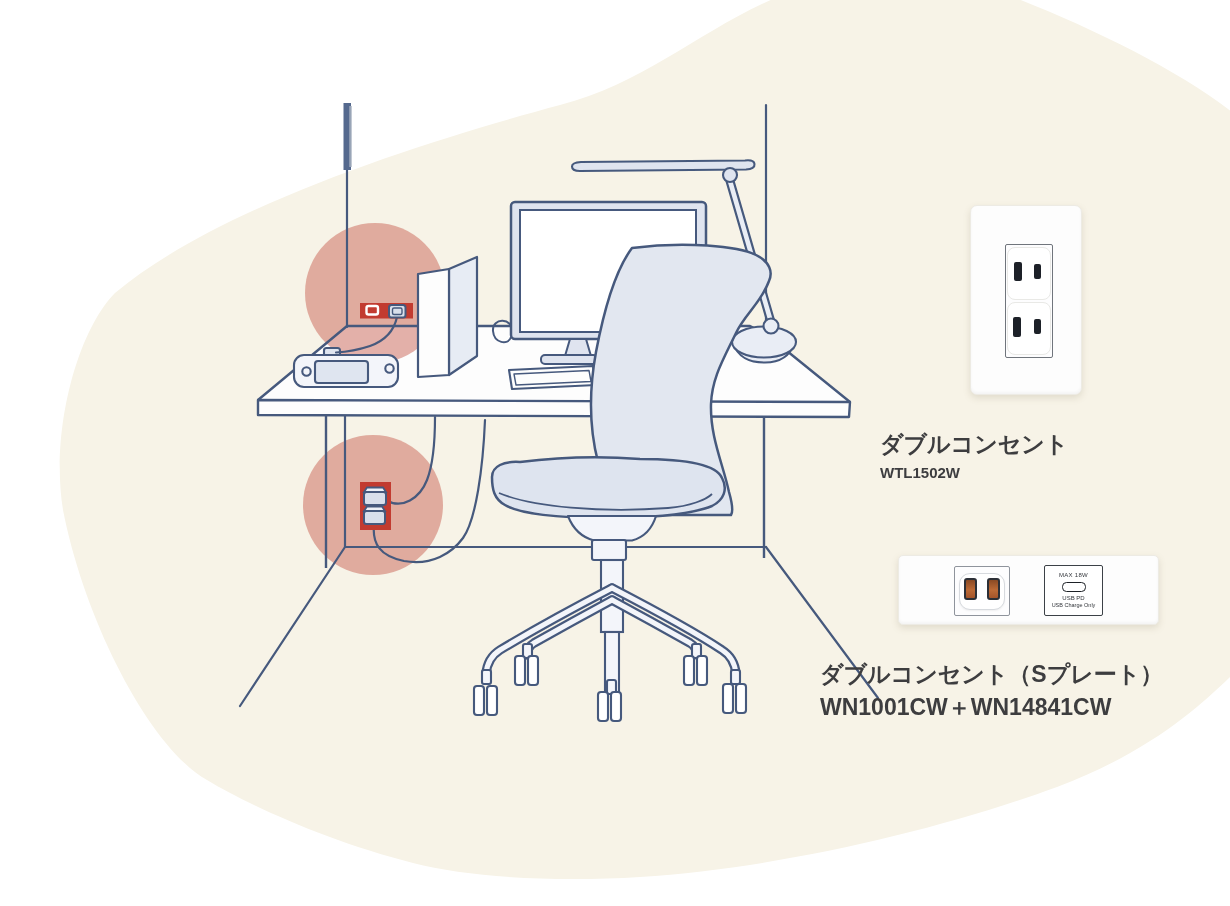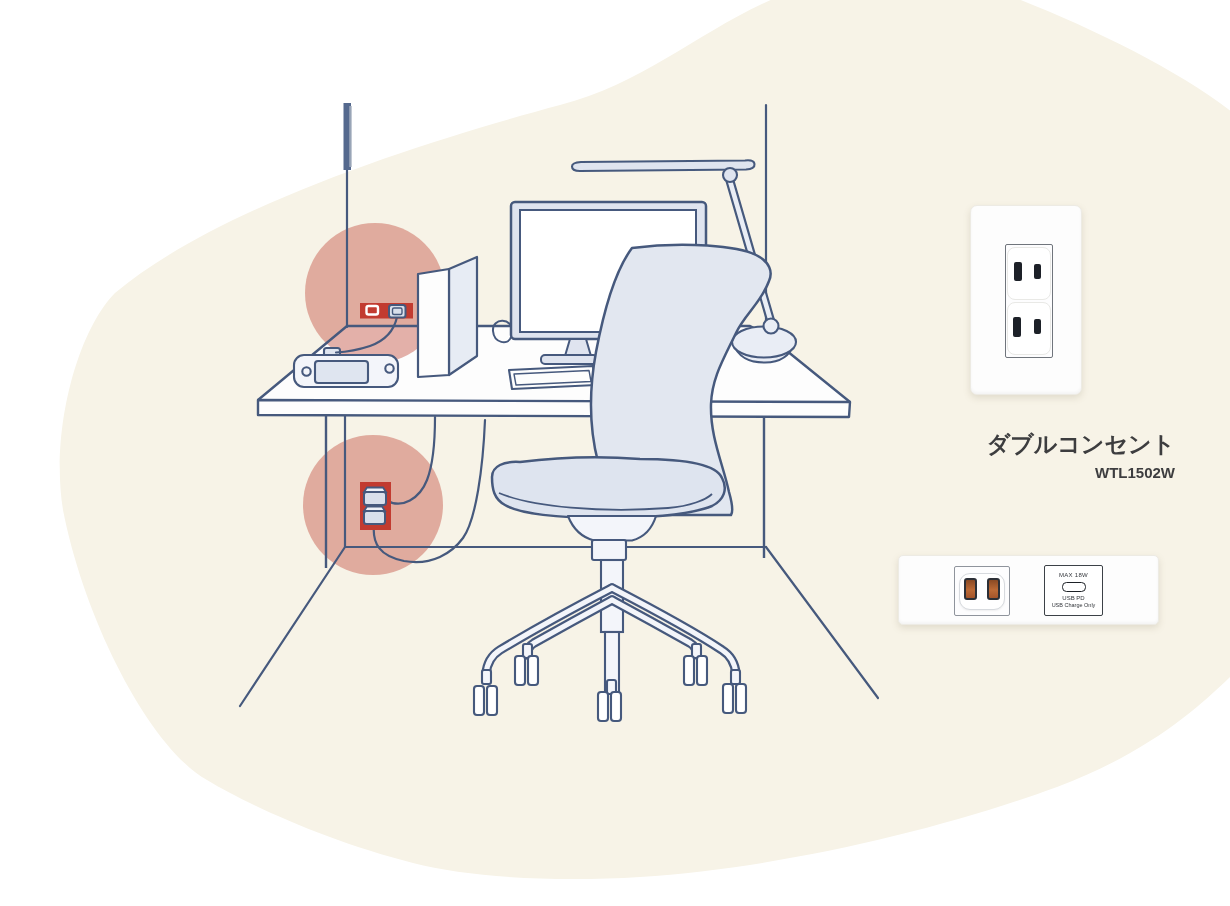--- a/index.html
+++ b/index.html
@@ -29,21 +29,21 @@
           background:linear-gradient(180deg,#8a4a24 0%,#bc6a36 55%,#a4552a 100%);}
   .p2-usb{position:absolute;left:145px;top:9px;width:57px;height:49px;background:#ffffff;
           border:1.5px solid #3c4147;border-radius:2px;display:flex;flex-direction:column;
           align-items:center;justify-content:center;color:#33363b;}
   .p2-usb .t1{font-size:6px;letter-spacing:.3px;line-height:7px;}
   .p2-usb .pill{width:22px;height:8px;border:1.6px solid #1d2126;border-radius:4.5px;margin:3px 0 3px 0;}
   .p2-usb .t2{font-size:6px;line-height:7px;}
   .p2-usb .t3{font-size:5.5px;line-height:7px;white-space:nowrap;}
 
   
-  .caption{position:absolute;text-align:right;color:#3d3d3f;font-weight:600;}
+  .caption{position:absolute;text-align:left;color:#3d3d3f;font-weight:600;}
   .cap1{left:880px;top:429px;width:295px;}
   .cap2{left:820px;top:659px;width:405px;}
   .cap-line1{font-size:23px;line-height:30px;display:block;}
   .cap-line2{font-size:15px;line-height:28px;display:block;}
   .cap2 .cap-line2{font-size:23px;line-height:30px;margin-top:3px;}
 </style>
 </head>
 <body>
 
 <div id="stage">
@@ -234,14 +234,18 @@
     <div class="p2-slot" style="left:65px;top:22px;"></div>
     <div class="p2-slot" style="left:88px;top:22px;"></div>
     <div class="p2-usb">
       <span class="t1">MAX 18W</span>
       <span class="pill"></span>
       <span class="t2">USB PD</span>
       <span class="t3">USB Charge Only</span>
     </div>
   </div>
 
+  <div class="caption cap2">
+    <span class="cap-line1">ダブルコンセント（Sプレート）</span>
+    <span class="cap-line2">WN1001CW＋WN14841CW</span>
+  </div>
 
 </div>
 
 </body></html>

